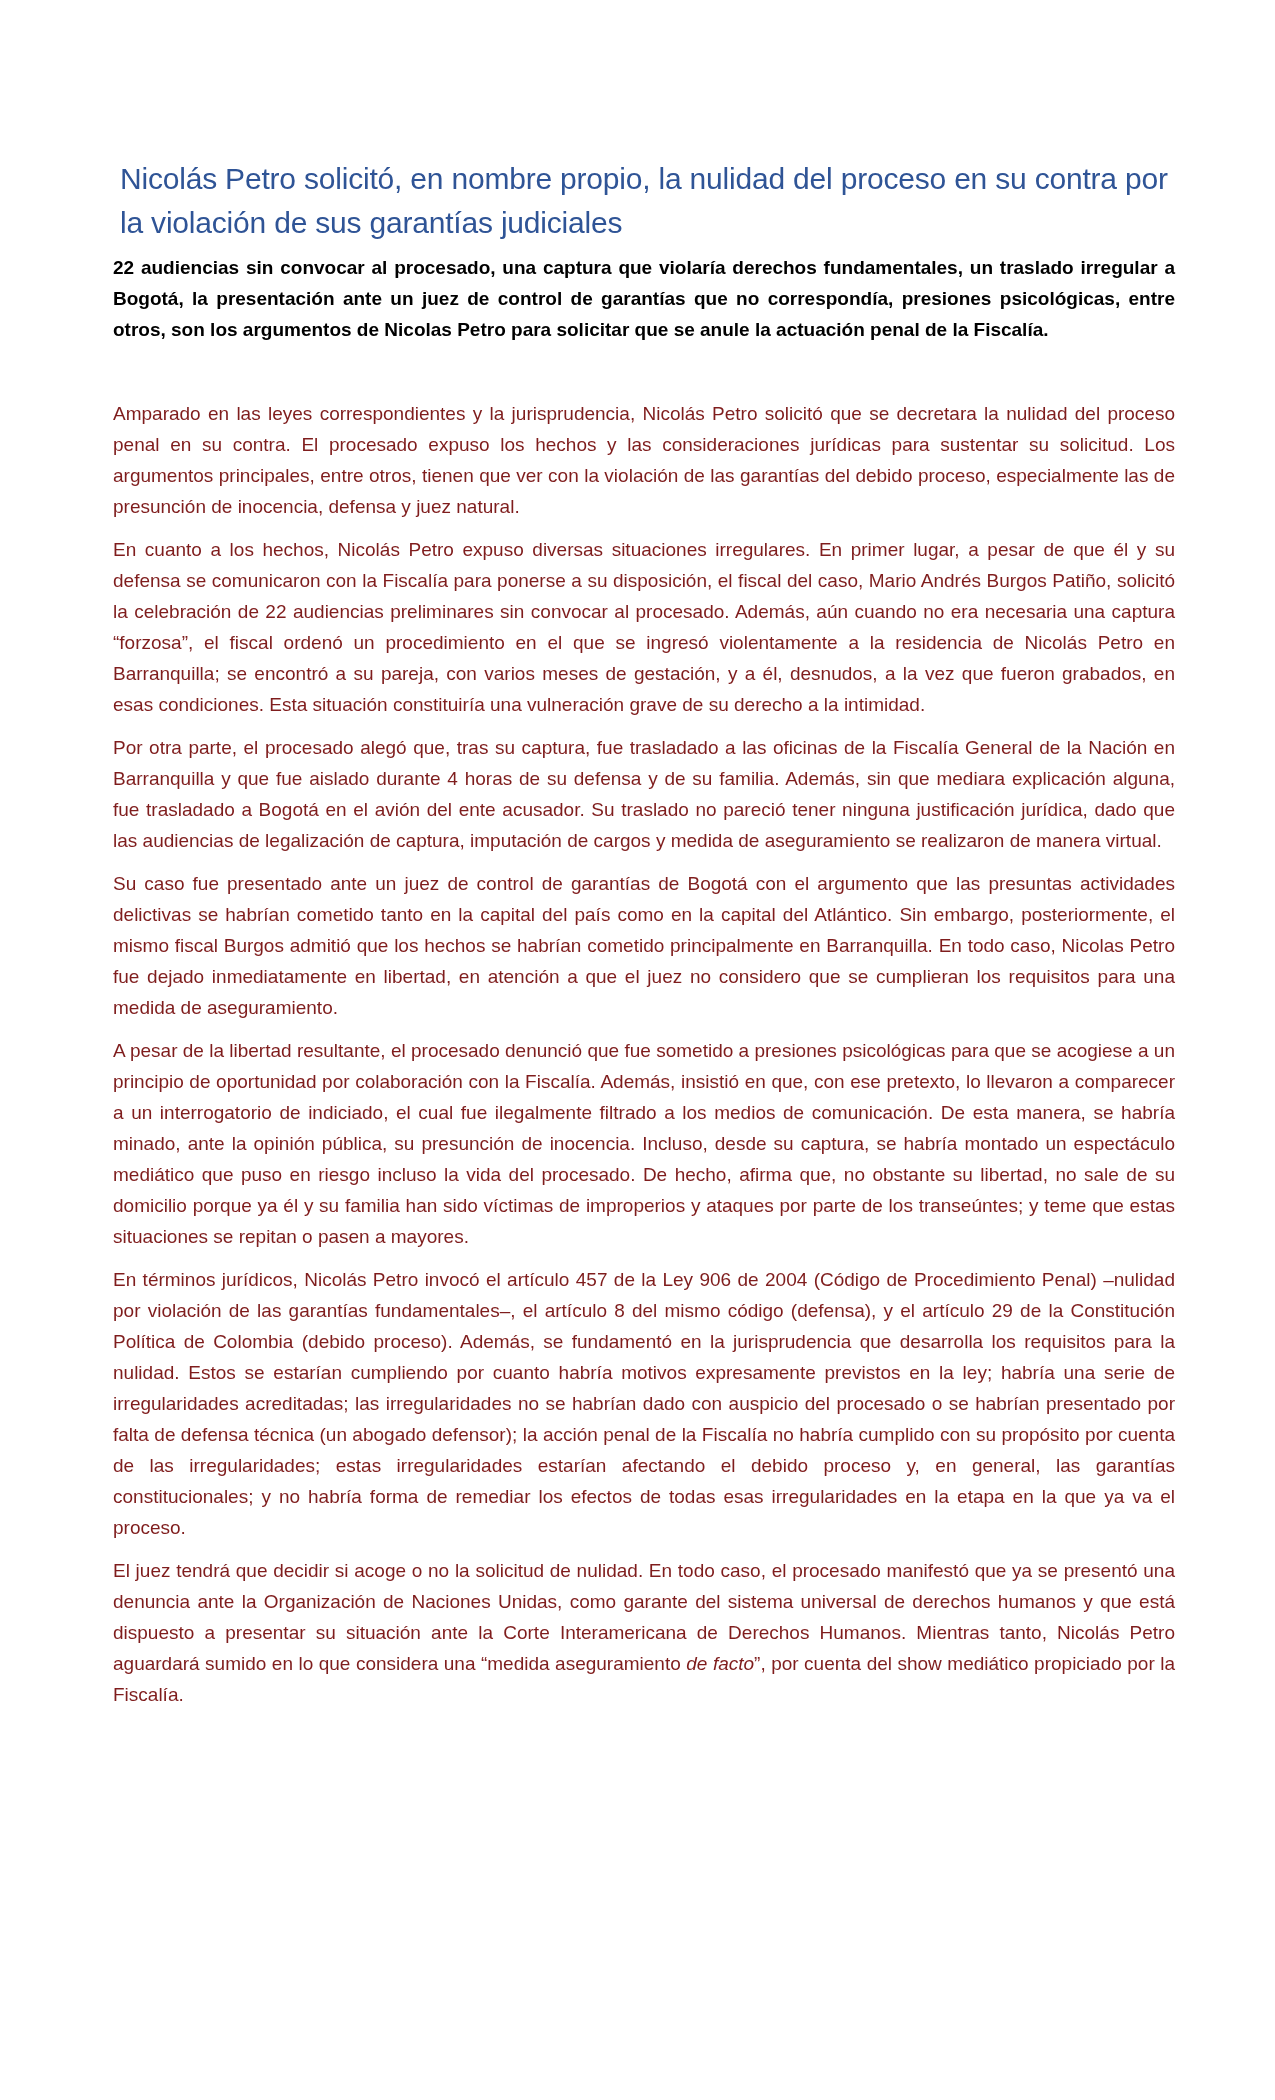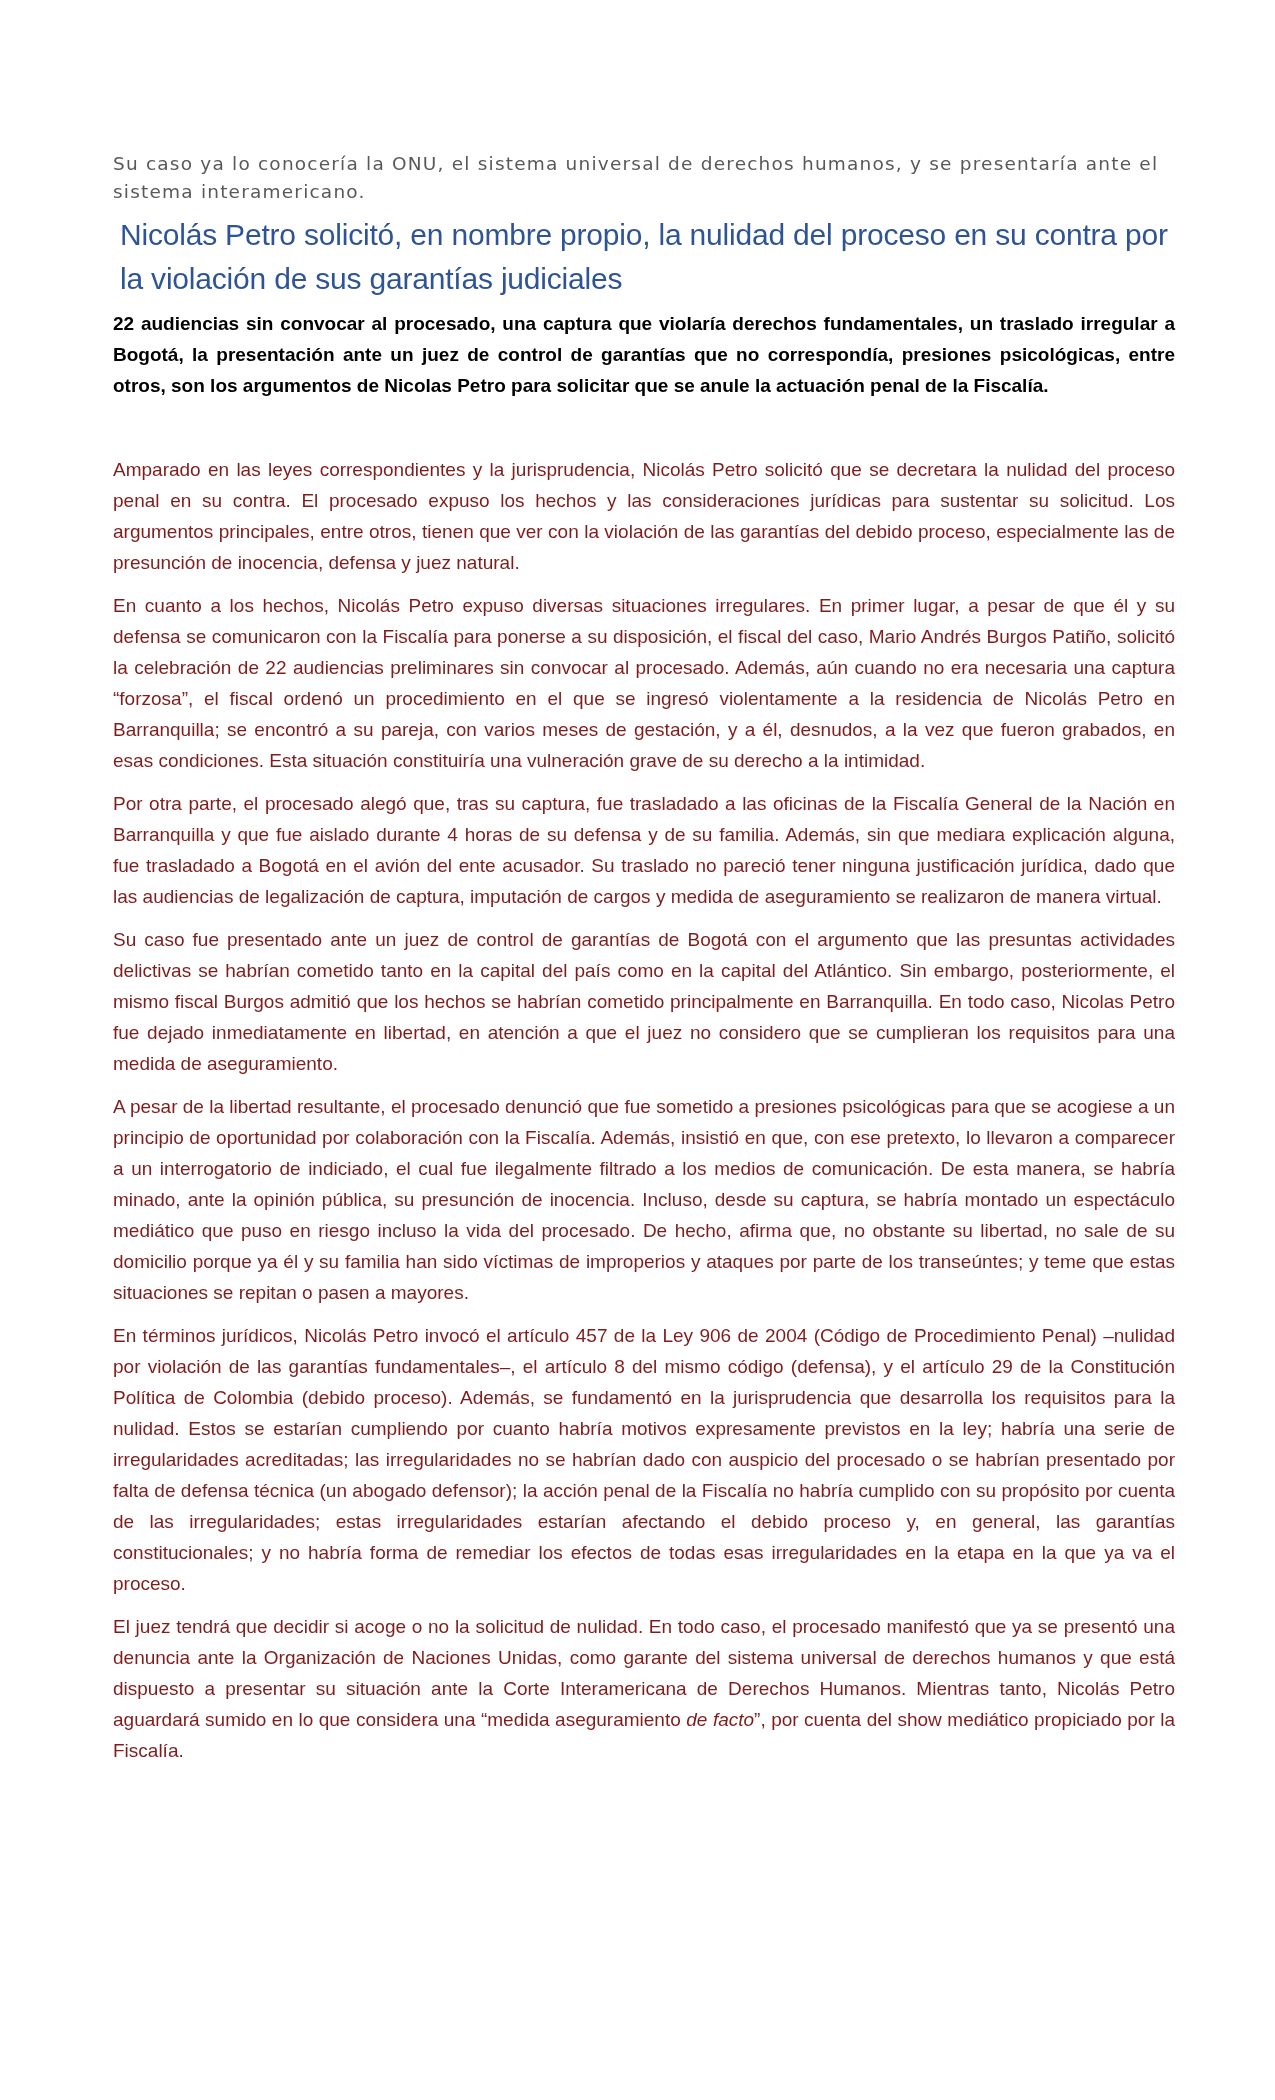--- a/index.html
+++ b/index.html
@@ -25,21 +25,20 @@
     font-size: 19px; line-height: 31px; color: #7f1d1d;
     text-align: justify; margin: 0 0 12px 0;
   }
   .body-p.first { margin-top: 53px; }
   em { font-style: italic; }
 </style>
 </head>
 <body>
 
 <div class="page">
-  <p class="subtitle">Su caso ya lo conocería la ONU, el sistema universal de derechos humanos, y se presentaría ante el sistema interamericano.</p>
   <h1 class="heading">Nicolás Petro solicitó, en nombre propio, la nulidad del proceso en su contra por la violación de sus garantías judiciales</h1>
   <p class="lead">22 audiencias sin convocar al procesado,  una captura que violaría derechos fundamentales, un traslado irregular a Bogotá, la presentación ante un juez de control de garantías que no correspondía, presiones psicológicas, entre otros, son los argumentos de Nicolas Petro para solicitar que se anule la actuación penal de la Fiscalía.</p>
 
   <p class="body-p first">Amparado en las leyes correspondientes y la jurisprudencia, Nicolás Petro solicitó que se decretara la nulidad del proceso penal en su contra. El procesado expuso los hechos y las consideraciones jurídicas para sustentar su solicitud. Los argumentos principales, entre otros, tienen que ver con la violación de las garantías del debido proceso, especialmente las de presunción de inocencia, defensa y juez natural.</p>
   <p class="body-p">En cuanto a los hechos, Nicolás Petro expuso diversas situaciones irregulares. En primer lugar, a pesar de que él y su defensa se comunicaron con la Fiscalía para ponerse a su disposición, el fiscal del caso, Mario Andrés Burgos Patiño, solicitó la celebración de 22 audiencias preliminares sin convocar al procesado. Además, aún cuando no era necesaria una captura “forzosa”, el fiscal ordenó un procedimiento en el que se ingresó violentamente a la residencia de Nicolás Petro en Barranquilla; se encontró a su pareja, con varios meses de gestación, y a él, desnudos, a la vez que fueron grabados, en esas condiciones. Esta situación constituiría una vulneración grave de su derecho a la intimidad.</p>
   <p class="body-p">Por otra parte, el procesado alegó que, tras su captura, fue trasladado a las oficinas de la Fiscalía General de la Nación en Barranquilla y que fue aislado durante 4 horas de su defensa y de su familia. Además, sin que mediara explicación alguna, fue trasladado a Bogotá en el avión del ente acusador. Su traslado no pareció tener ninguna justificación jurídica, dado que las audiencias de legalización de captura, imputación de cargos y medida de aseguramiento se realizaron de manera virtual.</p>
   <p class="body-p">Su caso fue presentado ante un juez de control de garantías de Bogotá con el argumento que las presuntas actividades delictivas se habrían cometido tanto en la capital del país como en la capital del Atlántico. Sin embargo, posteriormente, el mismo fiscal Burgos admitió que los hechos se habrían cometido principalmente en Barranquilla. En todo caso, Nicolas Petro fue dejado inmediatamente en libertad, en atención a que el juez no considero que se cumplieran los requisitos para una medida de aseguramiento.</p>
   <p class="body-p">A pesar de la libertad resultante, el procesado denunció que fue sometido a presiones psicológicas para que se acogiese a un principio de oportunidad por colaboración con la Fiscalía. Además, insistió en que, con ese pretexto, lo llevaron a comparecer a un interrogatorio de indiciado, el cual fue ilegalmente filtrado a los medios de comunicación. De esta manera, se habría minado, ante la opinión pública, su presunción de inocencia. Incluso, desde su captura, se habría montado un espectáculo mediático que puso en riesgo incluso la vida del procesado. De hecho, afirma que, no obstante su libertad, no sale de su domicilio porque ya él y su familia han sido víctimas de improperios y ataques por parte de los transeúntes; y teme que estas situaciones se repitan o pasen a mayores.</p>
   <p class="body-p">En términos jurídicos, Nicolás Petro invocó el artículo 457 de la Ley 906 de 2004 (Código de Procedimiento Penal) –nulidad por violación de las garantías fundamentales–, el artículo 8 del mismo código (defensa), y el artículo 29 de la Constitución Política de Colombia (debido proceso). Además, se fundamentó en la jurisprudencia que desarrolla los requisitos para la nulidad. Estos se estarían cumpliendo por cuanto habría motivos expresamente previstos en la ley; habría una serie de irregularidades acreditadas; las irregularidades no se habrían dado con auspicio del procesado o se habrían presentado por falta de defensa técnica (un abogado defensor); la acción penal de la Fiscalía no habría cumplido con su propósito por cuenta de las irregularidades; estas irregularidades estarían afectando el debido proceso y, en general, las garantías constitucionales; y no habría forma de remediar los efectos de todas esas irregularidades en la etapa en la que ya va el proceso.</p>
   <p class="body-p"><span>El juez tendrá que decidir si acoge o no la solicitud de nulidad. En todo caso, el procesado manifestó que ya se presentó una denuncia ante la Organización de Naciones Unidas, como garante del sistema universal de derechos humanos y que está dispuesto a presentar su situación ante la Corte Interamericana de Derechos Humanos. Mientras tanto, Nicolás Petro aguardará sumido en lo que considera una “medida aseguramiento </span><em>de facto</em><span>”, por cuenta del show mediático propiciado por la Fiscalía.</span></p>

